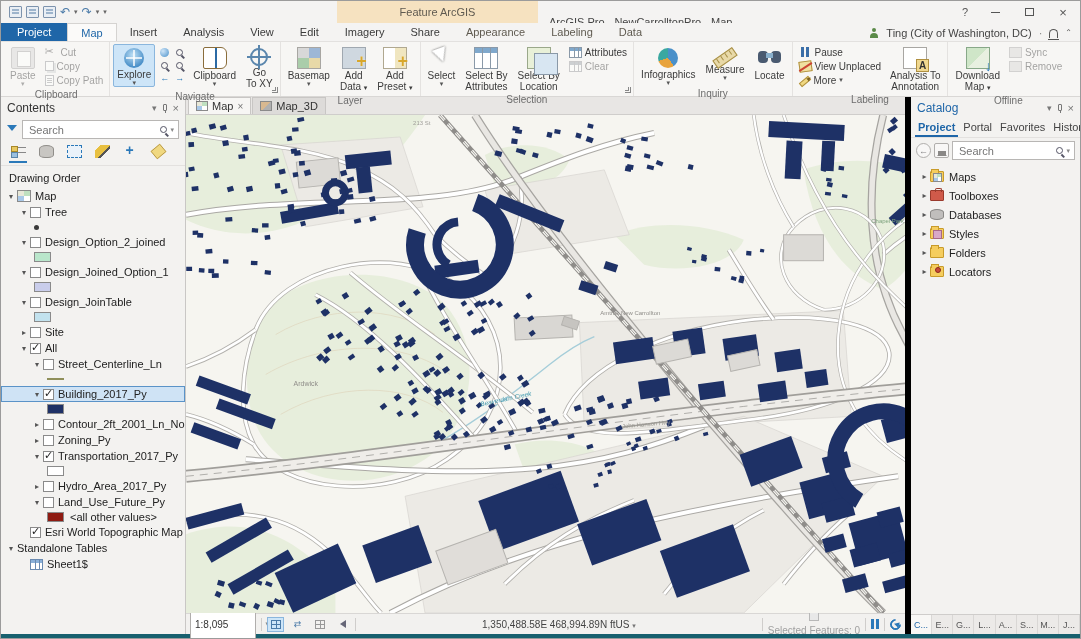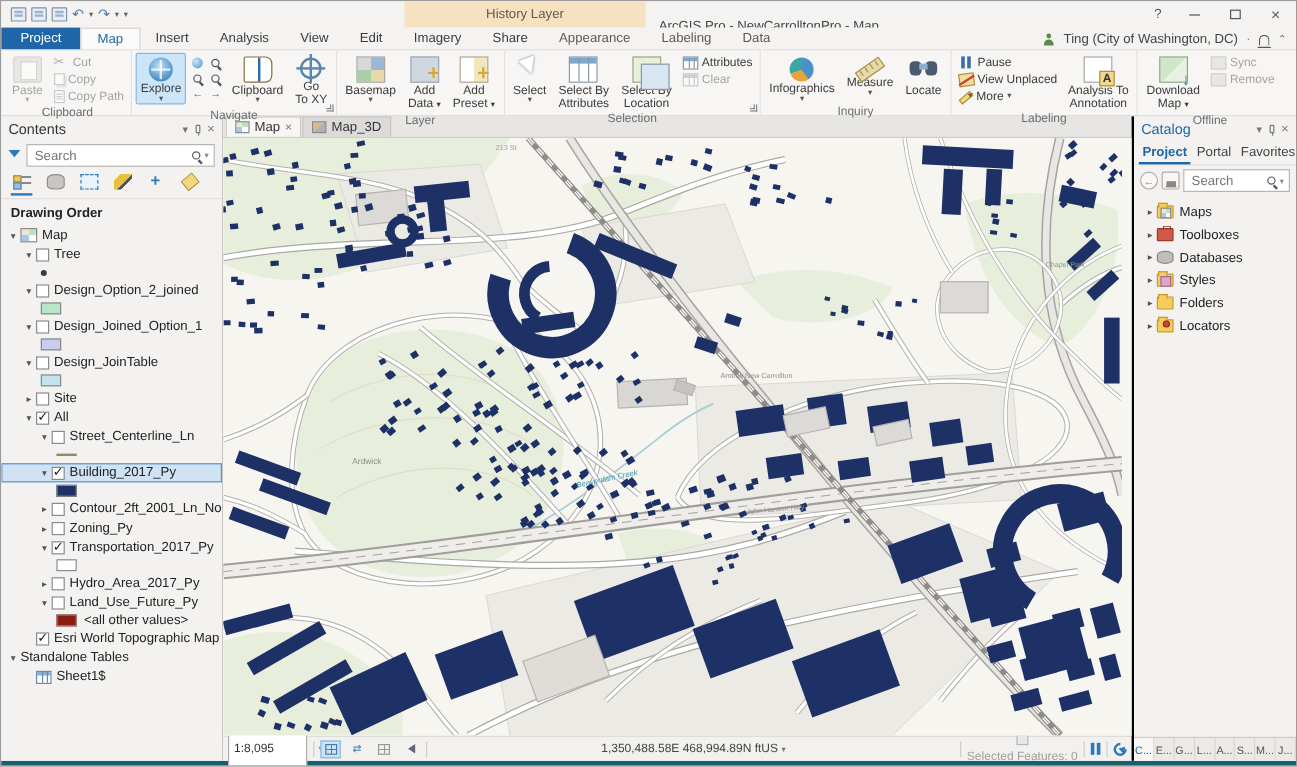--- a/index.html
+++ b/index.html
@@ -100,21 +100,21 @@
   .navmini{display:flex;flex-direction:column;gap:1px;margin:3px 2px;}
   .nmrow{display:flex;gap:2px;align-items:center;}
   .nmi{width:13px;height:12px;border:1px solid transparent;display:flex;align-items:center;justify-content:center;font-size:9px;color:#2b79b9;}
   .nmi .globe{width:9px;height:9px;border-radius:50%;background:radial-gradient(circle at 3px 3px,#cfe5f8,#4a90c9);}
   .nmi .mag{width:7px;height:7px;border:1.5px solid #556;border-radius:50%;position:relative;}
   .nmi .mag::after{content:"";position:absolute;right:-3px;bottom:-3px;width:4px;height:1.5px;background:#556;transform:rotate(45deg);}
   
   .main{display:flex;height:537px;}
   .panel{background:#f3f2f0;display:flex;flex-direction:column;}
   .panel.left{width:185px;border-right:1px solid #c9c7c5;}
-  .panel.right{width:137px;border-left:2px solid #000000;}
+  .panel.right{width:175px;border-left:6px solid #000000;}
   .phead{height:21px;display:flex;align-items:center;padding:0 6px;}
   .ptitle{flex:1;font-size:12px;color:#333;}
   .panel.right .ptitle{color:#1f66a8;}
   .pbtns{display:flex;gap:6px;color:#777;font-size:9px;align-items:center;}
   .pin{width:4px;height:7px;border:1px solid #777;border-radius:1px;position:relative;}
   .pin::after{content:"";position:absolute;left:1px;bottom:-3px;width:1px;height:3px;background:#777;}
   .searchrow{display:flex;align-items:center;gap:4px;padding:2px 6px;}
   .funnel{width:11px;height:10px;position:relative;}
   .funnel::before{content:"";position:absolute;left:0;top:0;border:5.5px solid transparent;border-top:6px solid #2b79b9;}
   .searchbox{flex:1;display:flex;align-items:center;background:#fff;border:1px solid #b8b6b4;height:19px;padding:0 4px;}
@@ -127,21 +127,21 @@
   .ctool.active{border-bottom-color:#2b79b9;}
   .ct-ic{width:15px;height:13px;position:relative;}
   .ct-order{background:linear-gradient(#0000 0 2px,#888 2px 3px,#0000 3px 7px,#888 7px 8px,#0000 8px);}
   .ct-order::before{content:"";position:absolute;left:0;top:1px;width:5px;height:4px;background:#e8c860;border:1px solid #a88828;}
   .ct-order::after{content:"";position:absolute;left:0;top:7px;width:5px;height:4px;background:#9ac0e0;border:1px solid #5a84a8;}
   .ct-source{background:#c8c6c2;border-radius:50% 50% 40% 40%/30% 30% 25% 25%;border:1px solid #908e8a;}
   .ct-sel{border:1px dashed #2b79b9;background:#eaf2fa;}
   .ct-edit{background:linear-gradient(135deg,#0000 0 4px,#e8c040 4px 11px,#555 11px 13px,#0000 0);}
   .ct-snap::after{content:"+";position:absolute;left:3px;top:-3px;color:#2b79b9;font-size:14px;font-weight:bold;}
   .ct-label{background:#f0d880;border:1px solid #b09040;transform:rotate(-40deg) scale(.8);}
-  .section-title{font-size:11px;font-weight:bold;color:#222;padding:6px 8px 4px;}
+  .section-title{font-size:11px;font-weight:normal;color:#222;padding:6px 8px 4px;}
   .treewrap{flex:1;overflow:hidden;position:relative;}
   .trow{display:flex;align-items:center;height:16px;position:relative;}
   .trow.selrow{background:#cfe3f5;outline:1px solid #5a93c8;outline-offset:-1px;}
   .ex{width:12px;text-align:center;color:#555;font-size:8px;flex:none;}
   .cb{width:11px;height:11px;background:#fff;border:1px solid #8a8a8a;flex:none;margin-right:4px;position:relative;}
   .cb.on::after{content:"\2713";position:absolute;left:0px;top:-3px;font-size:11px;color:#222;}
   .lyr-label{font-size:11px;color:#222;white-space:nowrap;}
   .swatch{width:17px;height:10px;border:1px solid #8a8a8a;flex:none;}
   .swatch.line{height:0;border:none;border-top:2px solid;width:17px;}
   .swatch.point{width:5px;height:5px;border-radius:50%;border:none;}
@@ -214,21 +214,21 @@
       <span class="doc"></span>
       <span class="doc"></span>
       <span class="doc"></span>
       <span class="arrowbtn">↶</span>
         <span class="mini-dd">▾</span>
       <span class="arrowbtn">↷</span>
         <span class="mini-dd">▾</span>
       <span class="mini-dd">▾</span>
     </div>
     <div class="ctxgroup">
-        <span>History Layer</span>
+        <span>Feature ArcGIS</span>
       </div>
     <div class="apptitle">ArcGIS Pro - NewCarrolltonPro - Map</div>
     <div class="wincontrols">
       <div class="winbtn help">?</div>
       <div class="winbtn">
           <span class="minus"></span>
         </div>
       <div class="winbtn">
           <span class="box"></span>
         </div>

